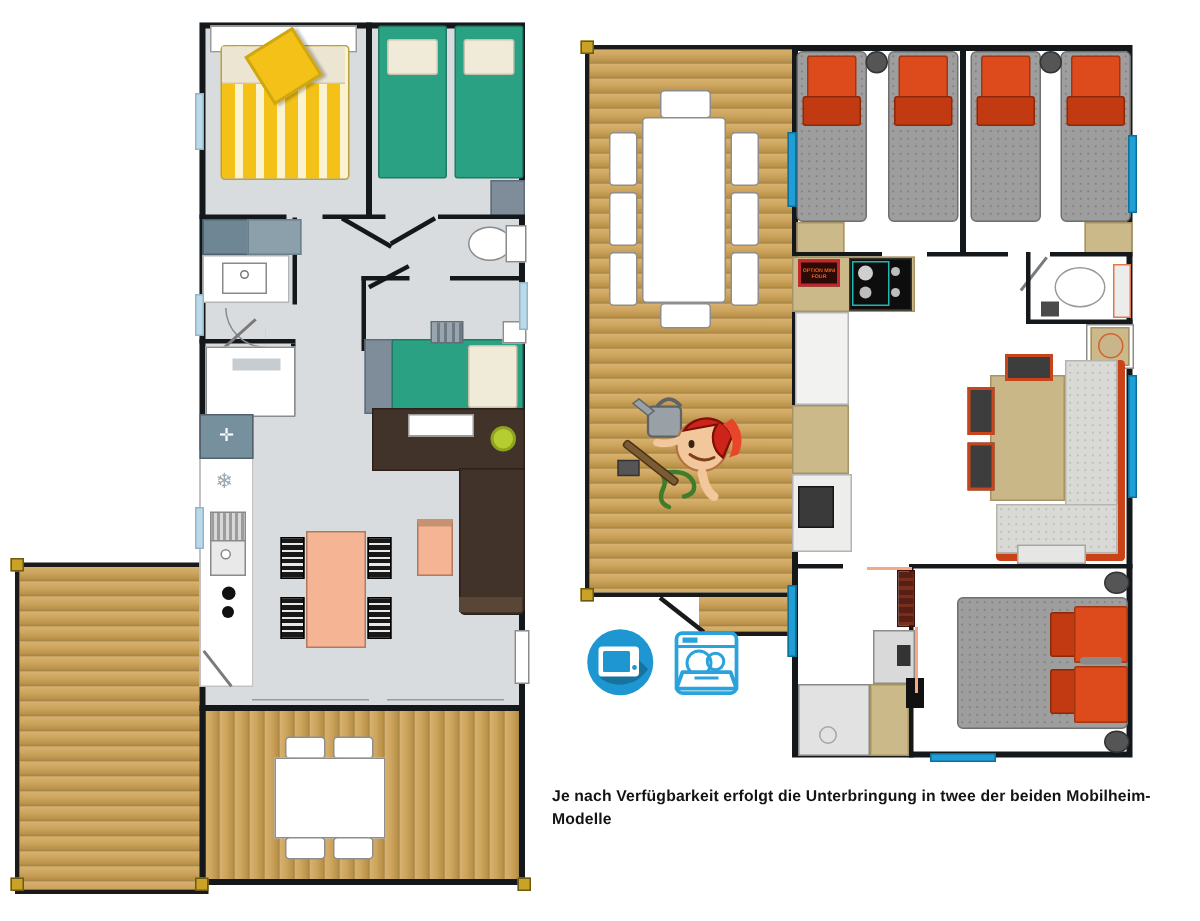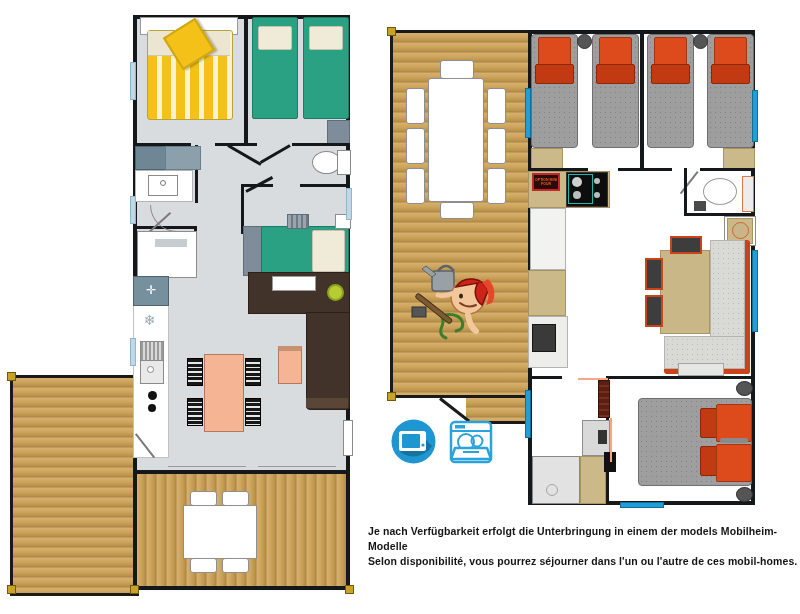--- a/index.html
+++ b/index.html
@@ -278,17 +278,16 @@
       <line x1="3" y1="12" x2="43" y2="12" stroke="#2aa3dc" stroke-width="2"></line>
       <rect x="7" y="6" width="10" height="3.5" fill="#2aa3dc"></rect>
       <circle cx="18" cy="23" r="8" fill="none" stroke="#2aa3dc" stroke-width="2"></circle>
       <circle cx="29" cy="22" r="5.5" fill="none" stroke="#2aa3dc" stroke-width="2"></circle>
       <path d="M7,29 h32 l4,11 h-40 z" fill="#fff" stroke="#2aa3dc" stroke-width="2.5" stroke-linejoin="round"></path>
       <line x1="15" y1="33" x2="31" y2="33" stroke="#2aa3dc" stroke-width="2"></line>
     </svg>
   </div>
 
   <div id="caption">
-    <div>Je nach Verfügbarkeit erfolgt die Unterbringung in einem der models Mobilheim-Modelle</div>
-    <div>Selon disponibilité, vous pourrez séjourner dans l'un ou l'autre de ces mobil-homes.</div>
+    <div>Je nach Verfügbarkeit erfolgt die Unterbringung in twee der beiden Mobilheim-Modelle</div>
   </div>
 
 </div>
 
 </body></html>

